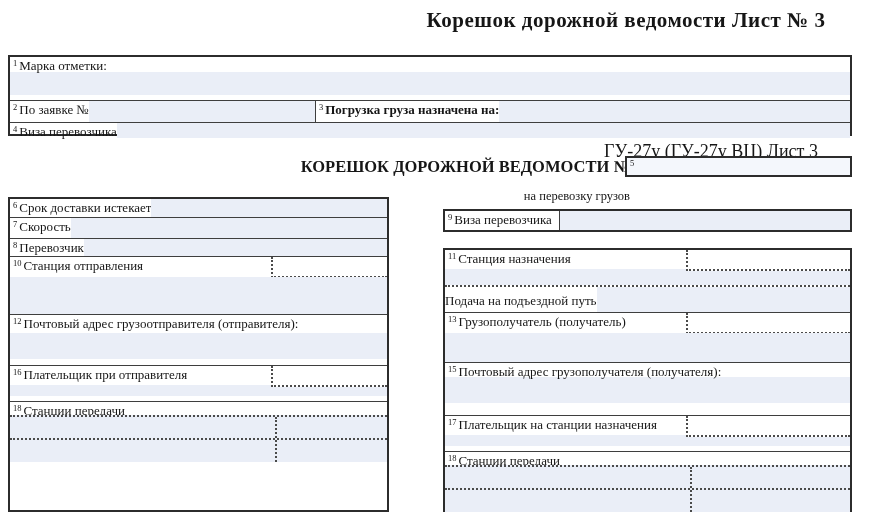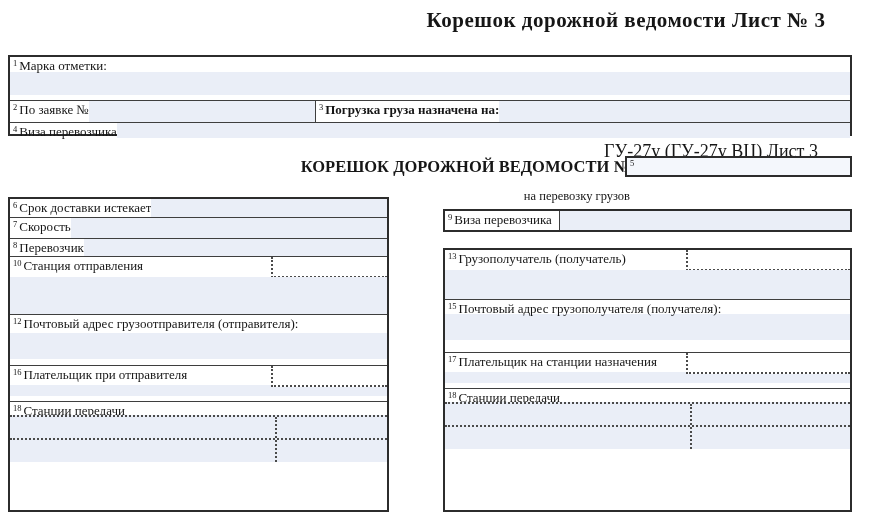--- a/index.html
+++ b/index.html
@@ -152,20 +152,32 @@
       <div class="vdot" style="left:265px"></div>
     </div>
     <div class="shade dot-top cell" style="height:22px">
       <div class="vdot" style="left:265px"></div>
     </div>
   </div>
 </div>
 
 <div class="abs col rightcol">
 
+  <div class="cell bb" style="height:62px">
+    <div class="lbl-row" style="height:19px">
+      <span class="sup">11</span>
+      <span class="lbl">Станция назначения</span>
+    </div>
+    <div class="dotted-box" style="width:162px"></div>
+    <div class="shade" style="height:16px"></div>
+    <div class="lbl-row dot-top" style="height:25px">
+      <span class="lbl" style="padding-top:6px">Подача на подъездной путь</span>
+      <span class="fill shade"></span>
+    </div>
+  </div>
 
   <div class="cell bb" style="height:49px">
     <div class="lbl-row" style="height:19px">
       <span class="sup">13</span>
       <span class="lbl">Грузополучатель (получатель)</span>
     </div>
     <div class="dotted-box" style="width:162px"></div>
     <div class="shade-under" style="top:20px"></div>
   </div>
 

